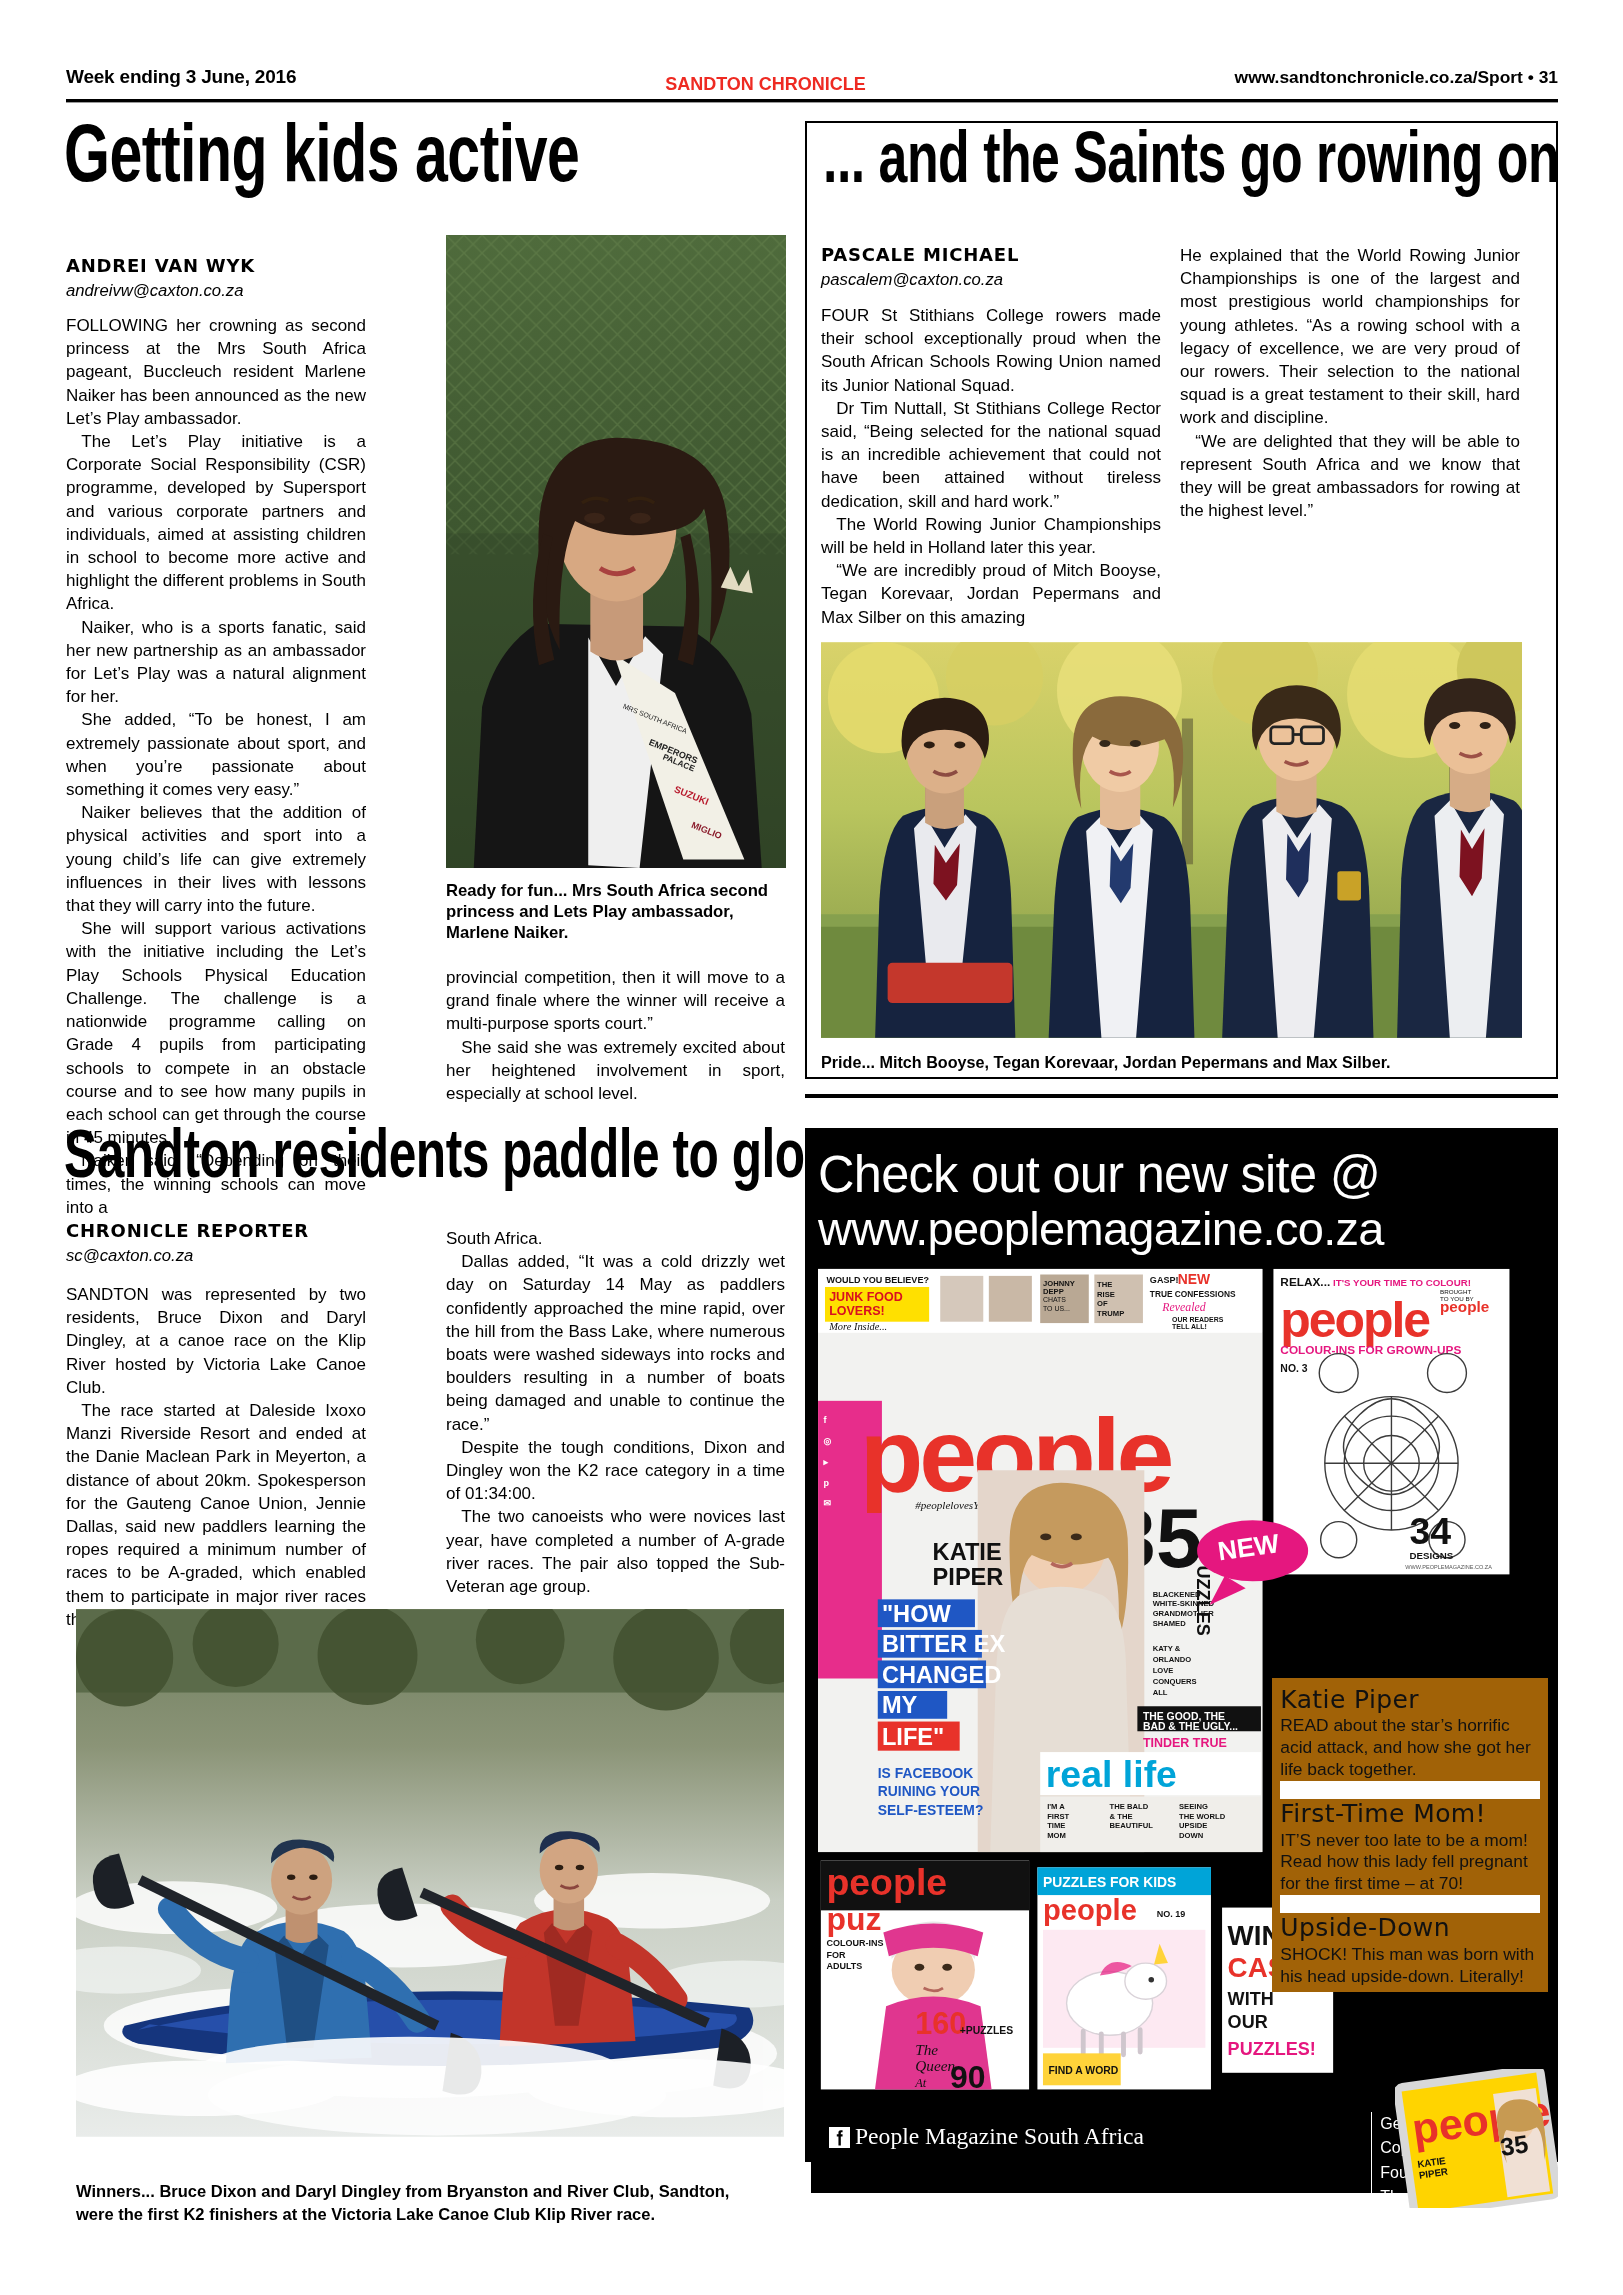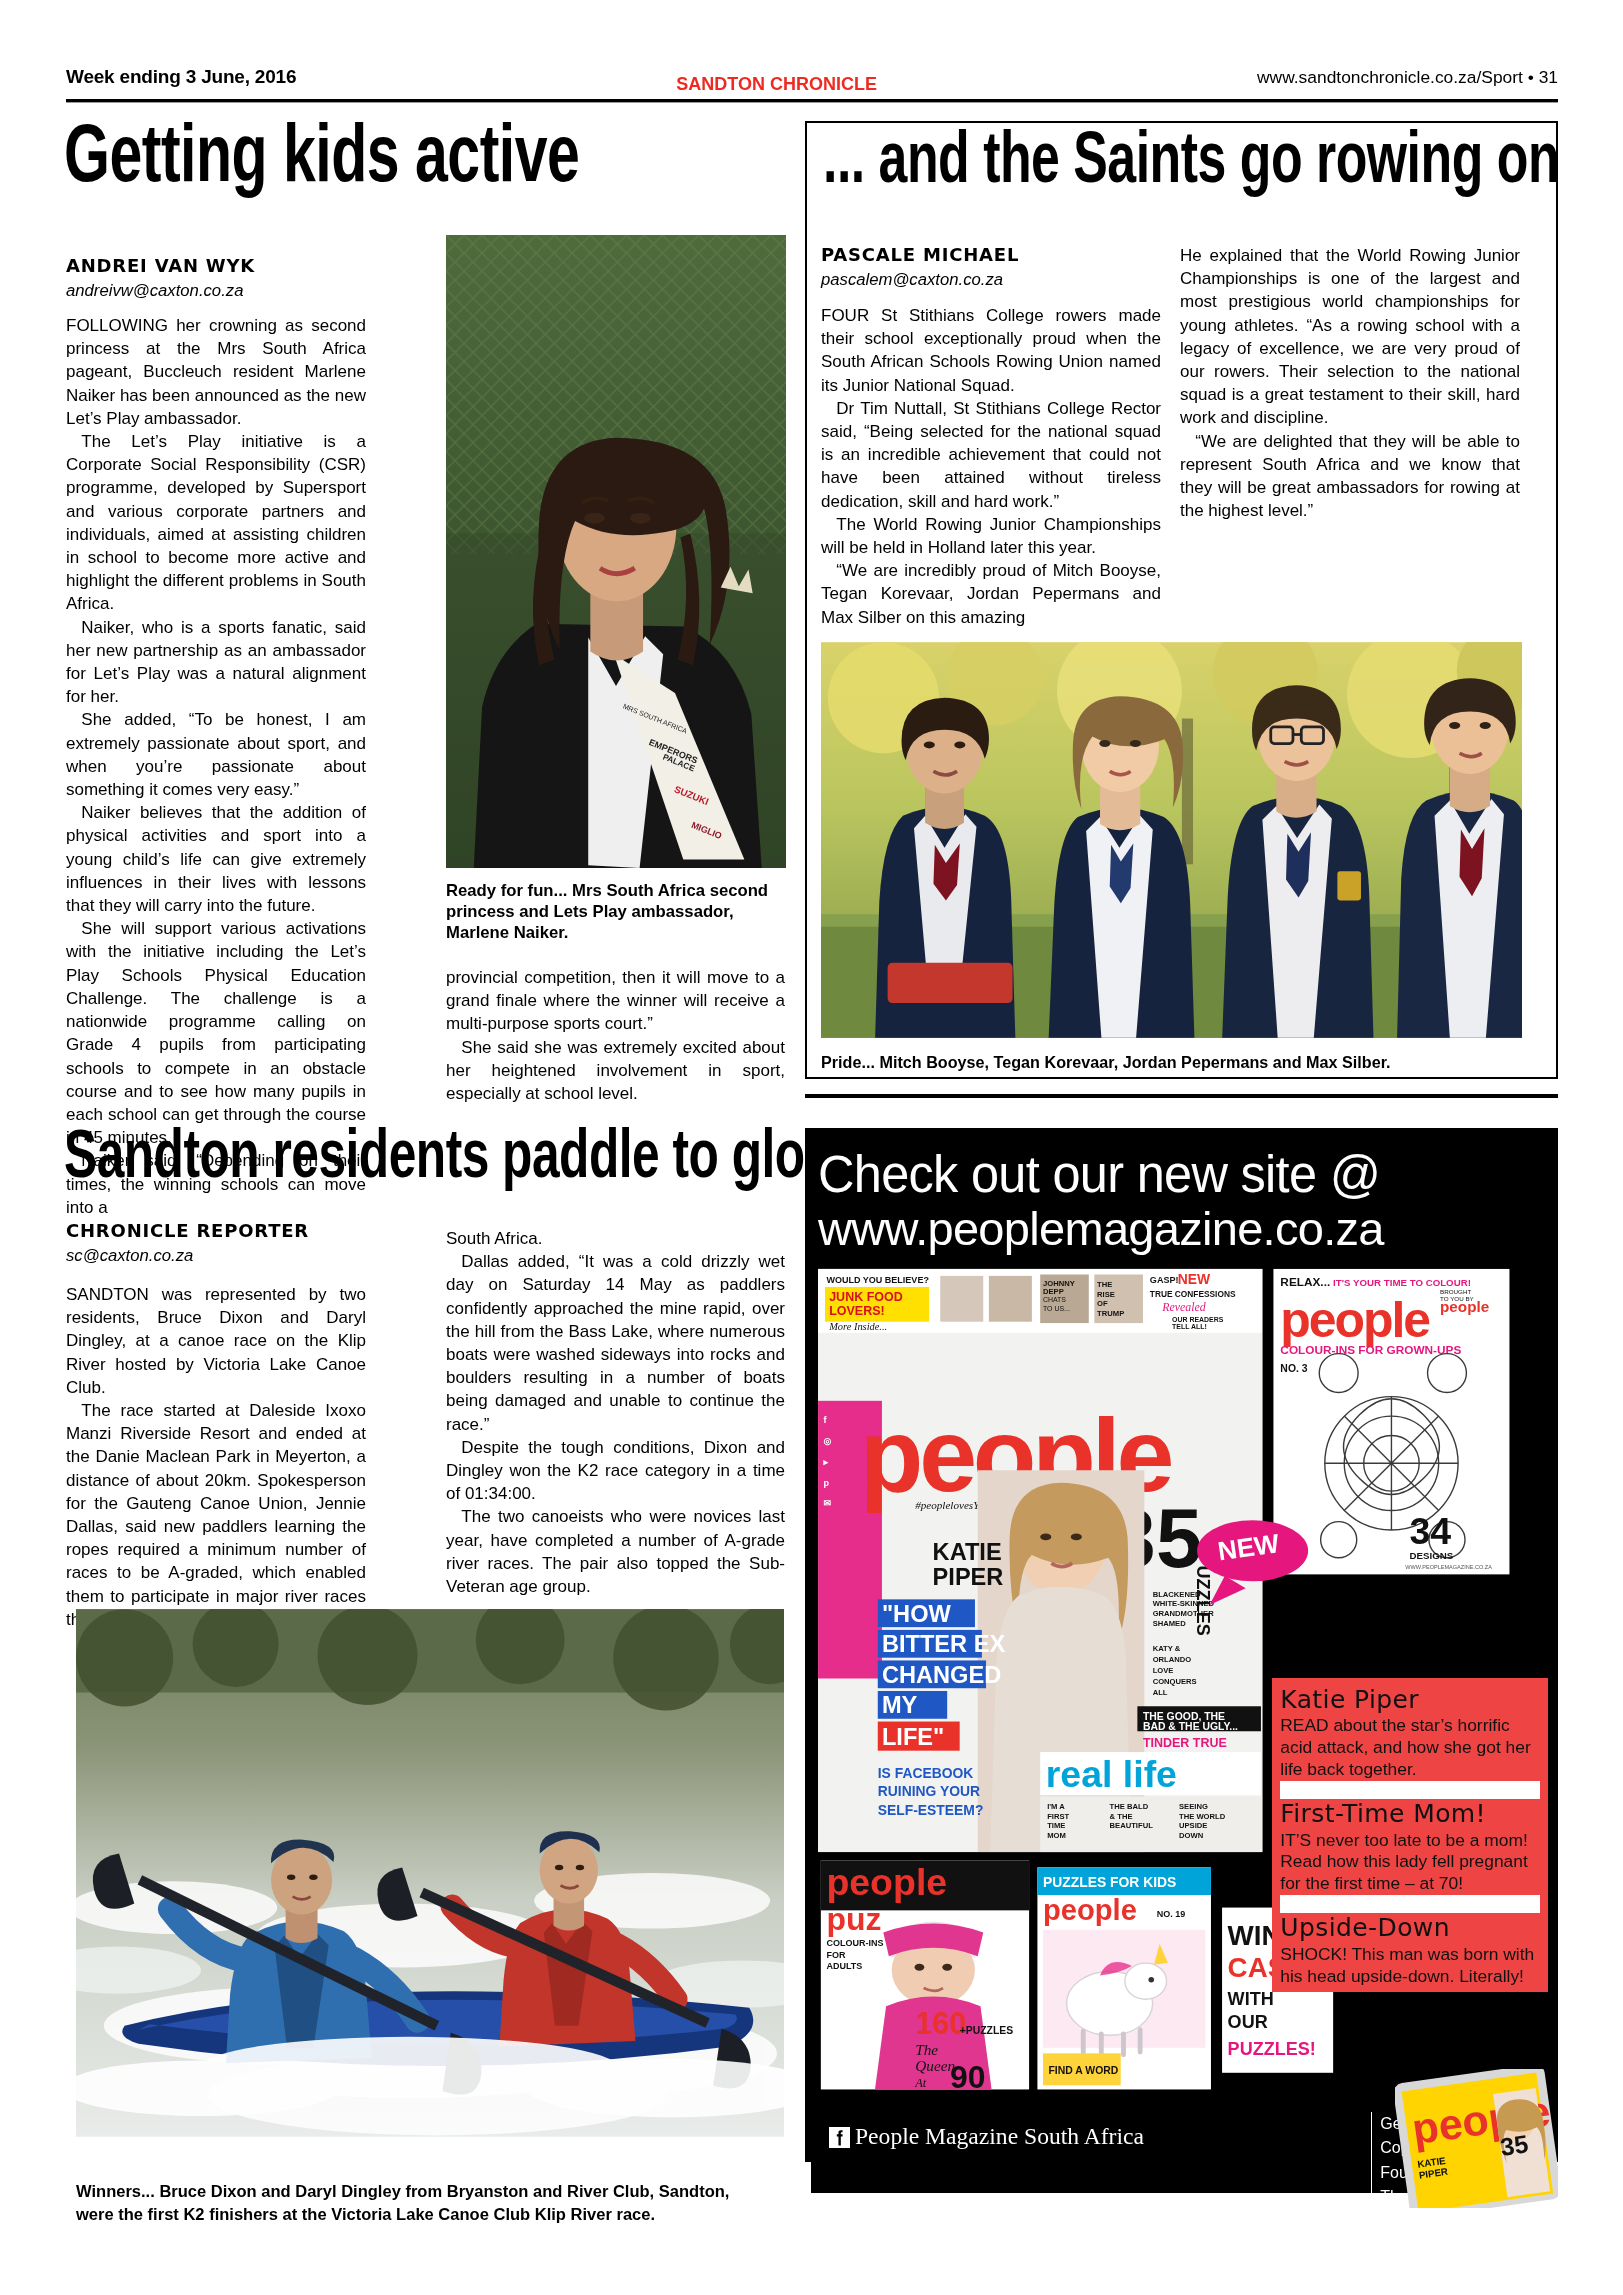--- a/index.html
+++ b/index.html
@@ -15,21 +15,21 @@
   
   .page { position: absolute; left: 0; top: 0; width: 1483px; height: 2295px; background: #fff; }
 
   
   .masthead {
     position: absolute; left: 66px; top: 61px; width: 1492px; height: 32px;
     display: flex; align-items: center; justify-content: space-between;
   }
   .mh-left { font-size: 19px; font-weight: 700; letter-spacing: -0.2px; }
   .mh-center { font-size: 18px; font-weight: 700; color: #ee2a22; letter-spacing: 0px; margin-top: 14px; }
-  .mh-right { font-size: 17.4px; font-weight: 400; }
+  .mh-right { font-size: 17.4px; font-weight: 700; }
   .mh-rule {
     position: absolute; left: 66px; top: 99px; width: 1492px; height: 3.5px;
     background: #000; border-bottom: 1.4px solid #9a9a9a;
   }
 
   
   .hl {
     font-family: "Liberation Sans Narrow", "Liberation Sans", sans-serif;
     font-weight: 700;
     line-height: 0.88;
@@ -138,21 +138,21 @@
   
   #ad-collage { position: absolute; left: 811px; top: 1262px; width: 743px; height: 833px; }
 
   
   #ad-side { position: absolute; left: 1272px; top: 1678px; width: 276px; height: 486px; }
   .teaser-band {
     background: #e5177f; color: #fff; padding: 5.6px 7px 7px 8.3px;
     font-size: 18px; line-height: 1.22;
   }
   .teaser-band b { font-weight: 700; }
-  .teaser-body { background: #ef4444; padding: 7px 8.3px 4.2px 8.3px; }
+  .teaser-body { background: #a16207; padding: 7px 8.3px 4.2px 8.3px; }
   .teaser-h {
     font-size: 25px; font-weight: 400; letter-spacing: 0.4px; color: #111;
     margin-bottom: 1.4px; font-family: "DejaVu Sans", sans-serif;
   }
   .teaser-p { font-size: 17.4px; line-height: 1.26; color: #111; }
   .teaser-gap { height: 18px; background: #fff; }
 
   
   #ad-footer {
     position: absolute; left: 811px; top: 2110px; width: 743px; height: 83px;

